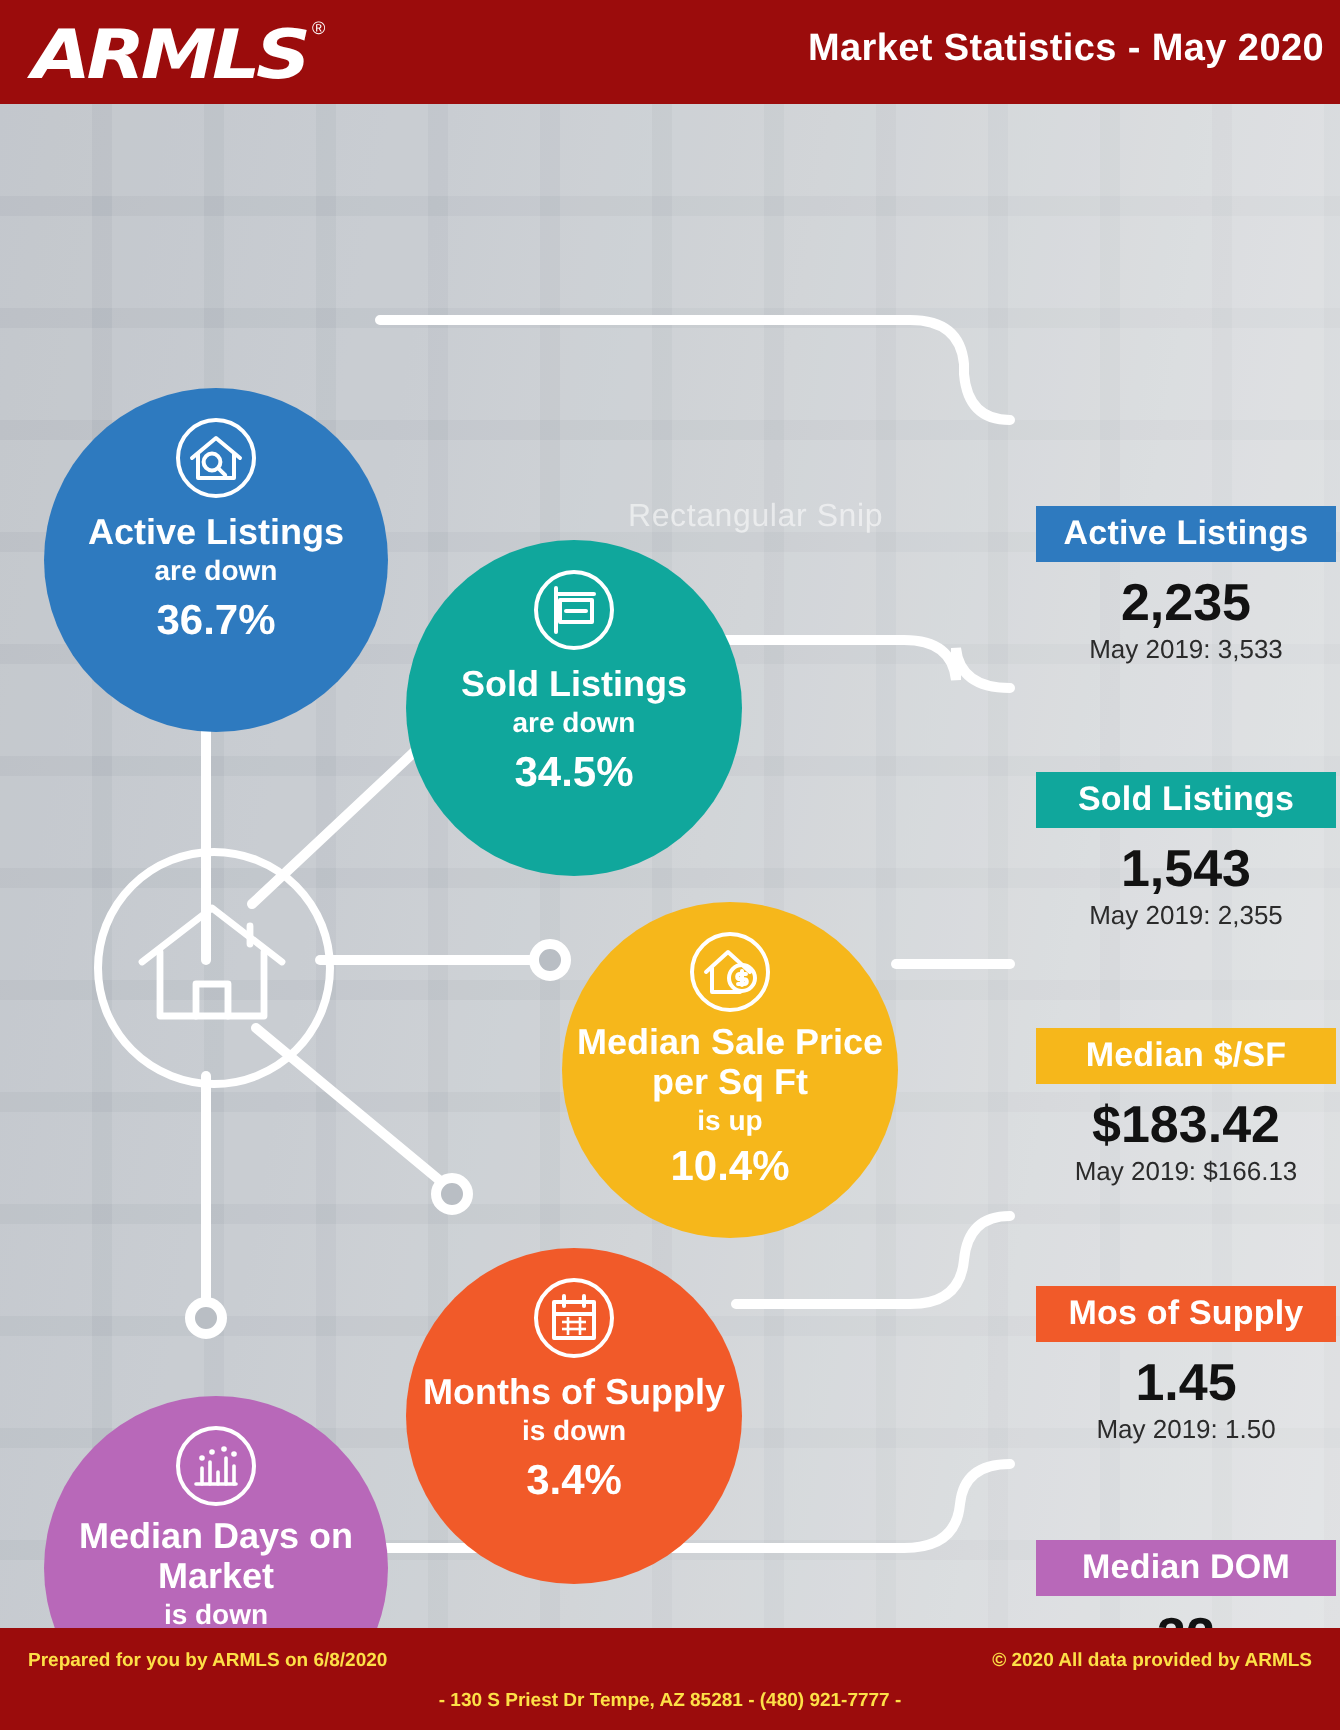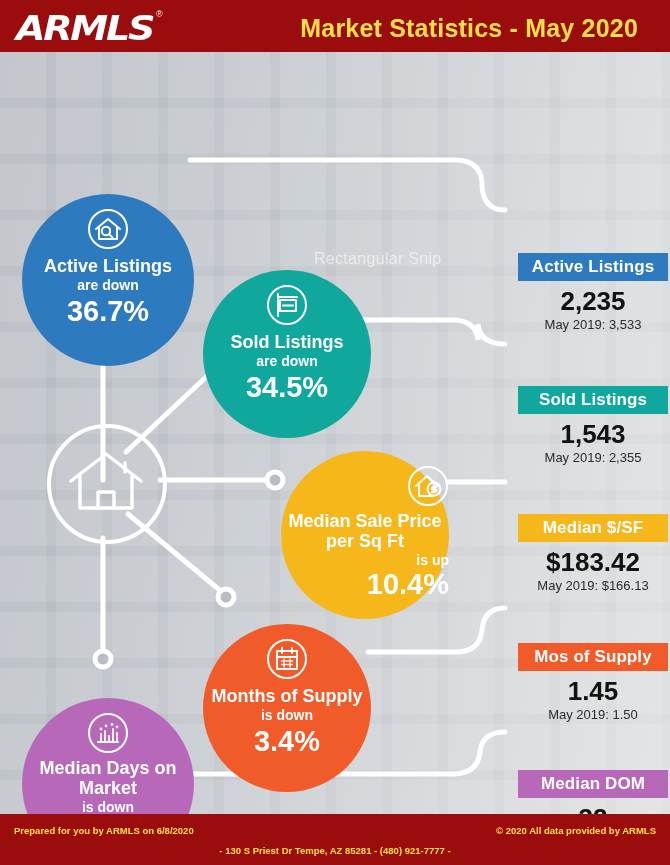--- a/index.html
+++ b/index.html
@@ -19,22 +19,22 @@
     position:absolute;left:16px;top:8px;
     font-size:34px;font-weight:bold;color:#ffffff;
     letter-spacing:-2px;font-family:"DejaVu Sans", sans-serif;
     font-style:italic;transform:scaleX(1.12);transform-origin:left center;
   }
   .logo-reg{
     position:absolute;left:156px;top:9px;
     font-size:9px;color:#ffffff;font-family:"Liberation Sans", sans-serif;
   }
   .header-title{
-    position:absolute;right:32px;top:14px;
-    font-size:25px;font-weight:bold;color:#fde047;
+    position:absolute;right:8px;top:14px;
+    font-size:19px;font-weight:bold;color:#ffffff;
     letter-spacing:.2px;
   }
 
   
   .canvas{
     position:absolute;left:0;top:52px;width:670px;height:762px;
     background:
       linear-gradient(100deg,#b4b9c0 0%, #bcc1c7 28%, #c6cace 52%, #d2d5d8 76%, #dcdee0 100%);
     overflow:hidden;
   }
@@ -63,25 +63,25 @@
   .hub-icon{position:absolute;left:16px;top:22px;}
 
   
   .bubble{
     position:absolute;border-radius:50%;color:#ffffff;text-align:center;
     display:flex;flex-direction:column;align-items:center;justify-content:flex-start;
   }
   .bubble .ico{margin-top:14px;margin-bottom:2px;line-height:0;}
   .b-title{font-size:18px;font-weight:bold;line-height:20px;margin-top:4px;}
   .b-sub{font-size:14px;font-weight:bold;line-height:16px;margin-top:1px;}
-  .b-val{font-size:29px;font-weight:bold;line-height:32px;margin-top:2px;}
+  .b-val{font-size:21px;font-weight:bold;line-height:32px;margin-top:2px;}
 
   #bubble-active{left:22px;top:142px;width:172px;height:172px;background:#2E7ABF;}
   #bubble-sold{left:203px;top:218px;width:168px;height:168px;background:#10A79C;}
-  #bubble-price{left:281px;top:399px;width:168px;height:168px;background:#F6B71B;align-items:flex-end;}
+  #bubble-price{left:281px;top:399px;width:168px;height:168px;background:#F6B71B;}
   #bubble-mos{left:203px;top:572px;width:168px;height:168px;background:#F15A29;}
   #bubble-dom{left:22px;top:646px;width:172px;height:172px;background:#B868B9;}
 
   #bubble-price .b-title{margin-top:2px;}
   #bubble-price .b-val{margin-top:0px;}
   #bubble-dom .b-title{margin-top:2px;text-align:center;}
 
   
   .stat{position:absolute;width:150px;text-align:center;}
   .stat .chip{

